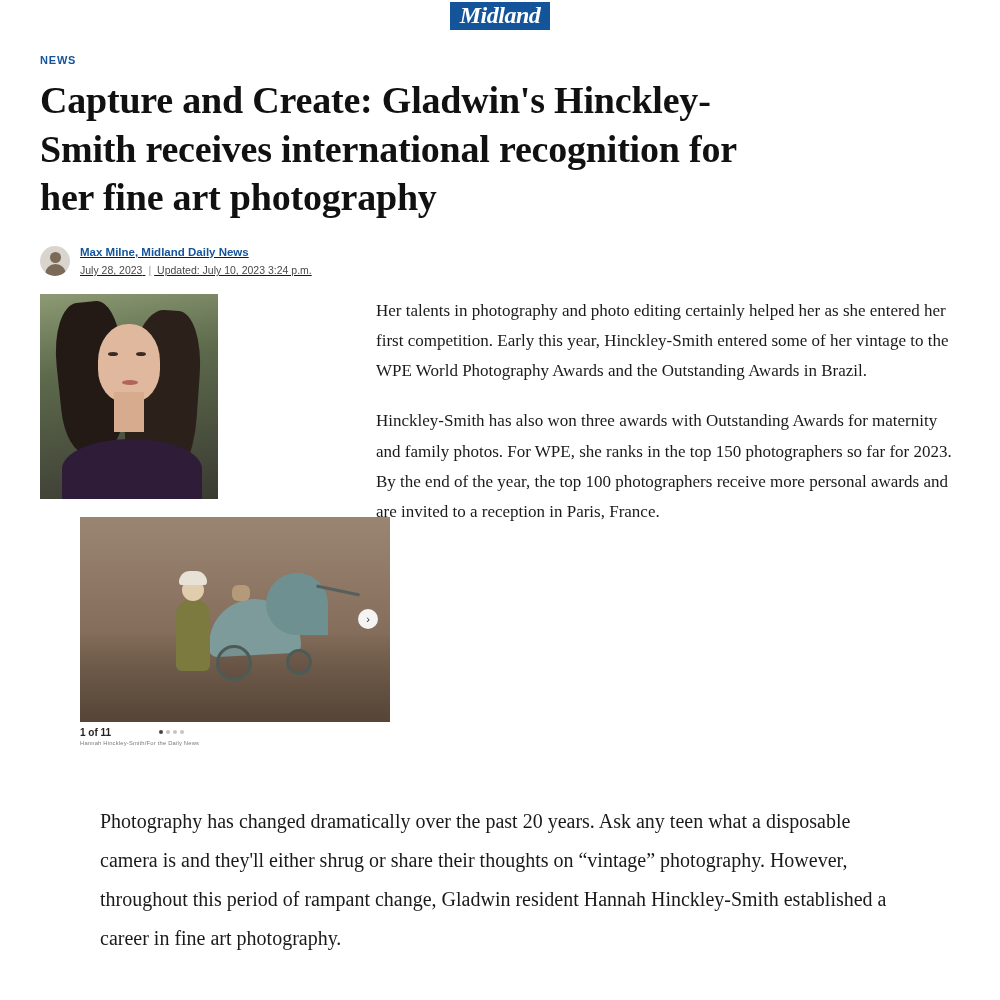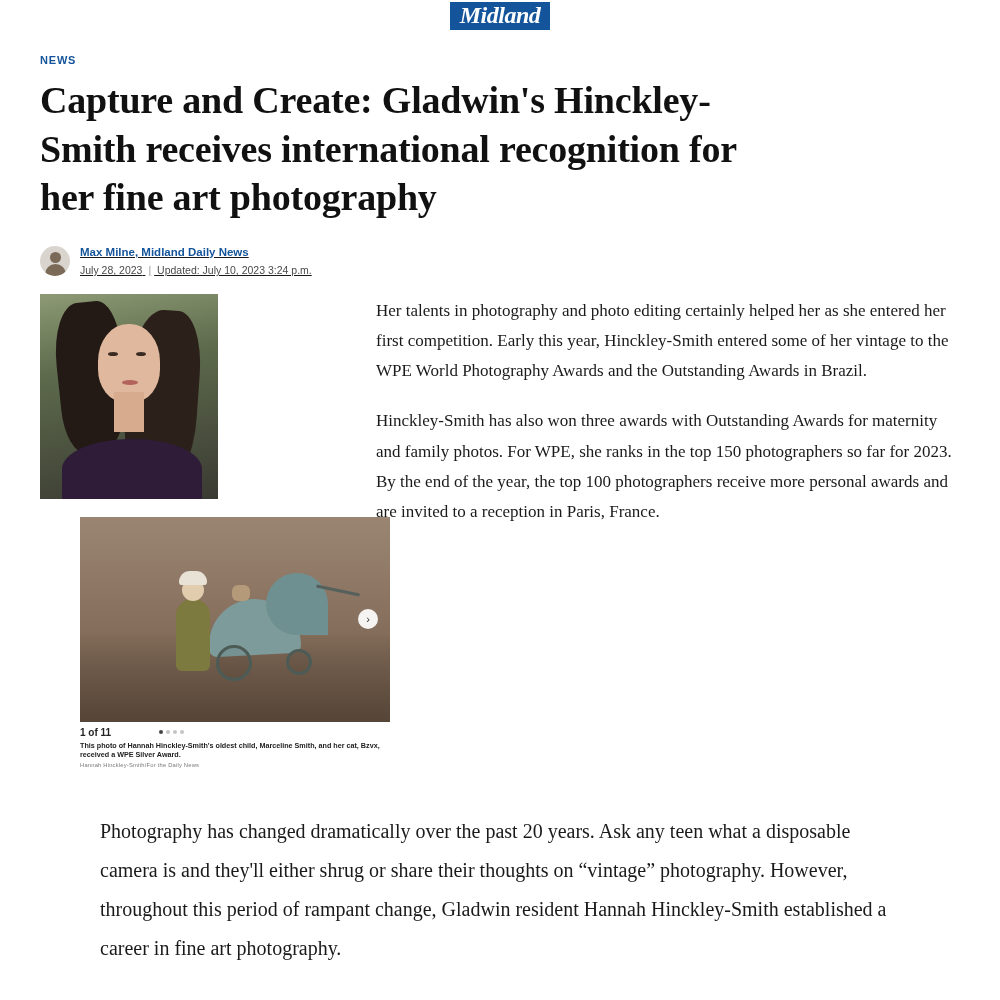--- a/index.html
+++ b/index.html
@@ -277,21 +277,21 @@
     font-family: "Liberation Serif", serif;
     font-size: 17px;
     line-height: 1.78;
     color: #1a1a1a;
     margin: 0 0 20px 0;
   }
 
   
   .lead-wrap {
     padding: 0 40px 0 100px;
-    margin-top: 28px;
+    margin-top: 40px;
   }
   .lead {
     font-family: "Liberation Serif", serif;
     font-size: 20px;
     line-height: 1.95;
     color: #1a1a1a;
     max-width: 790px;
     margin: 0;
   }
 </style>
@@ -358,21 +358,20 @@
         <div class="photo-meta">
           <span class="photo-count">1 of 11</span>
           <span class="dots">
             <i class="on"></i>
             <i></i>
             <i></i>
             <i></i>
           </span>
         </div>
 
-        <figcaption class="caption">This photo of Hannah Hinckley-Smith's oldest child, Marceline Smith, and her cat, Bzvx, received a WPE Silver Award.</figcaption>
         <div class="credit">Hannah Hinckley-Smith/For the Daily News</div>
       </figure>
 
     </div>
 
     <div class="col-right">
       <p>Her talents in photography and photo editing certainly helped her as she entered her first competition. Early this year, Hinckley-Smith entered some of her vintage to the WPE World Photography Awards and the Outstanding Awards in Brazil.</p>
       <p>Hinckley-Smith has also won three awards with Outstanding Awards for maternity and family photos. For WPE, she ranks in the top 150 photographers so far for 2023. By the end of the year, the top 100 photographers receive more personal awards and are invited to a reception in Paris, France.</p>
     </div>
 

